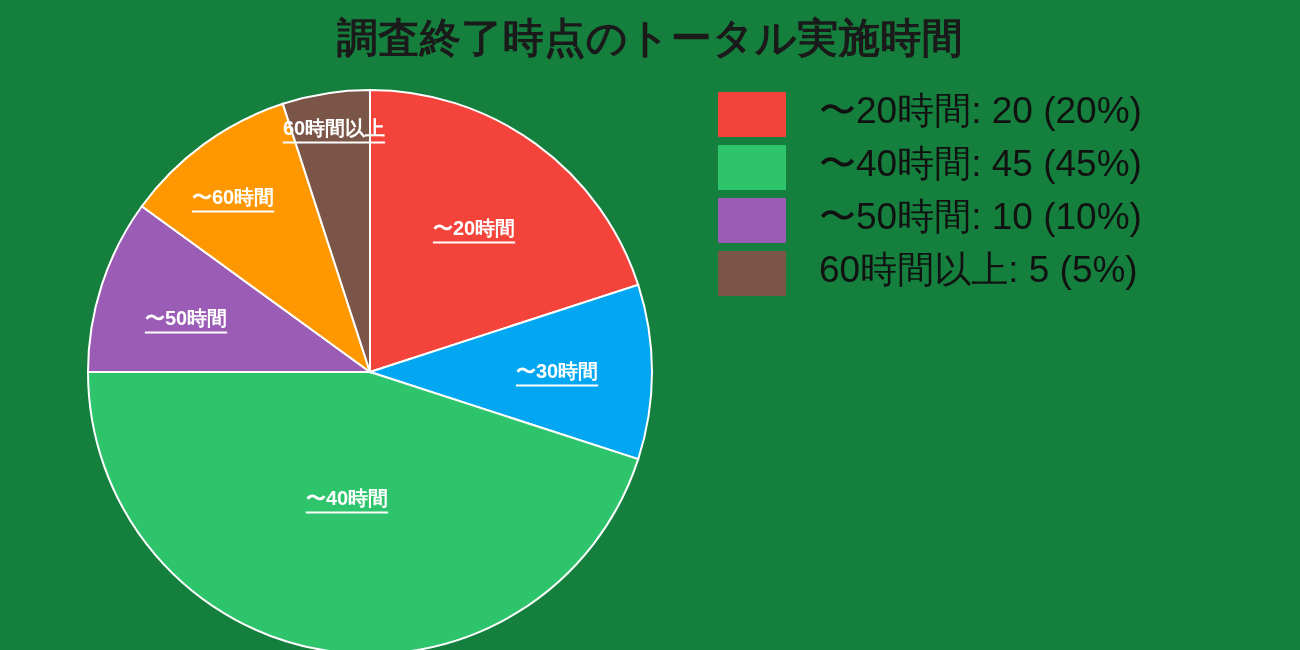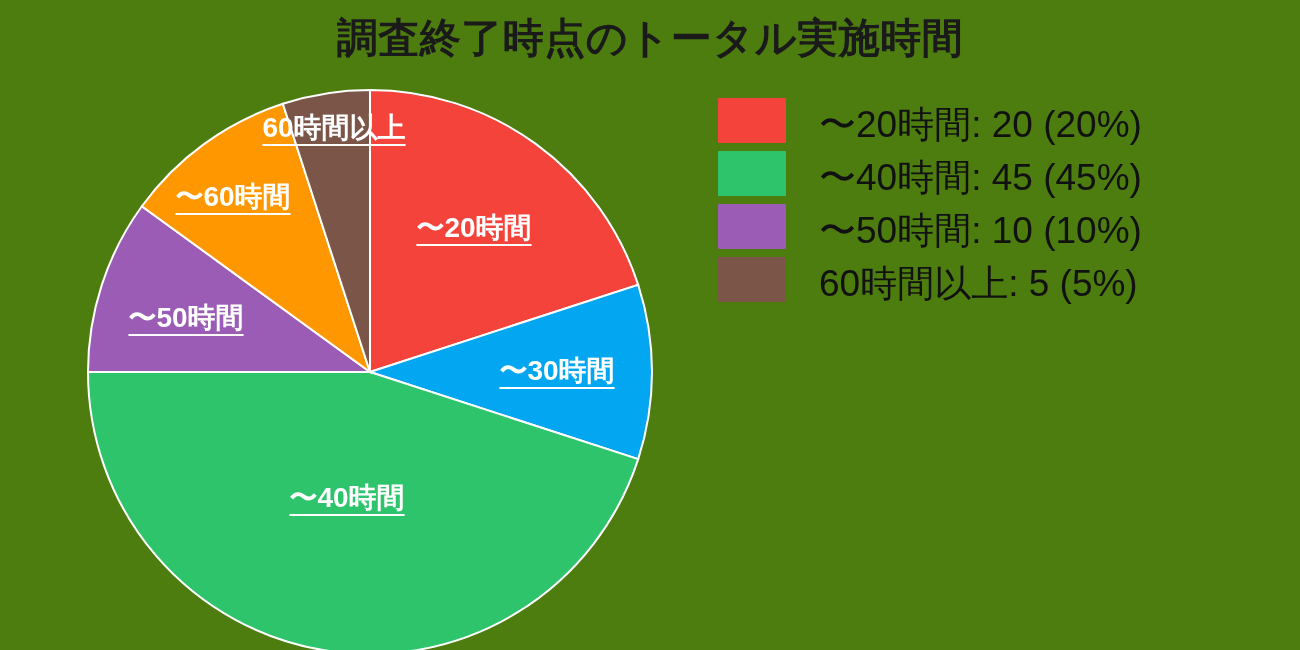--- a/index.html
+++ b/index.html
@@ -11,21 +11,21 @@
     width: 1300px;
     height: 650px;
     overflow: hidden;
     font-family: "Liberation Sans", "DejaVu Sans", sans-serif;
     position: relative;
   }
   #chart-root {
     position: relative;
     width: 1300px;
     height: 650px;
-    background: #4d7c0f;
+    background: #15803d;
   }
   #chart-title {
     position: absolute;
     top: 14px;
     left: 0;
     width: 1300px;
     text-align: center;
     font-size: 41px;
     font-weight: bold;
     color: #1a1a1a;
@@ -41,38 +41,38 @@
     height: 650px;
   }
   #pie-svg {
     position: absolute;
     left: 0;
     top: 0;
   }
   .slice-label {
     position: absolute;
     color: #ffffff;
-    font-size: 28px;
+    font-size: 20px;
     font-weight: bold;
     white-space: nowrap;
     text-decoration: underline;
     text-underline-offset: 7px;
     text-decoration-thickness: 2px;
     transform: translate(-50%, -50%);
     letter-spacing: 0px;
   }
   #legend {
     position: absolute;
     left: 710px;
     top: 92px;
     width: 560px;
   }
   .legend-row {
     display: flex;
-    align-items: flex-end;
+    align-items: flex-start;
     height: 51px;
     margin-bottom: 2px;
     padding-left: 8px;
   }
   .legend-swatch {
     width: 68px;
     height: 45px;
     flex: 0 0 68px;
     border-radius: 1px;
   }

